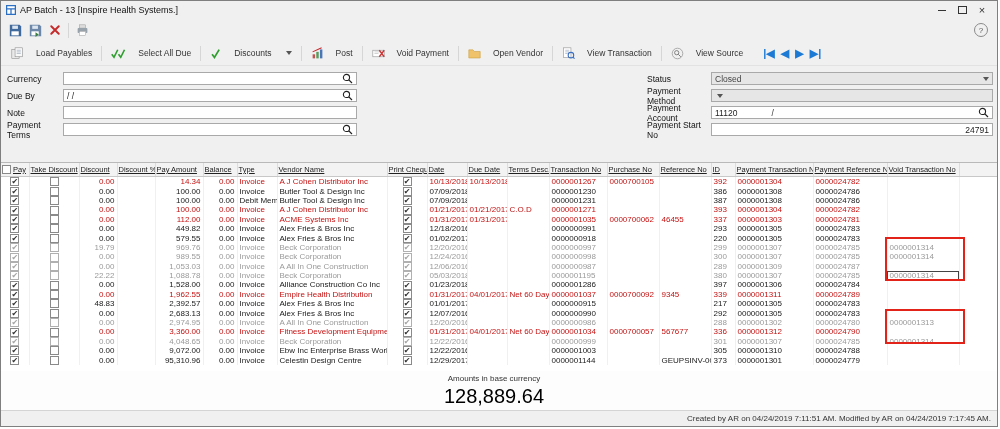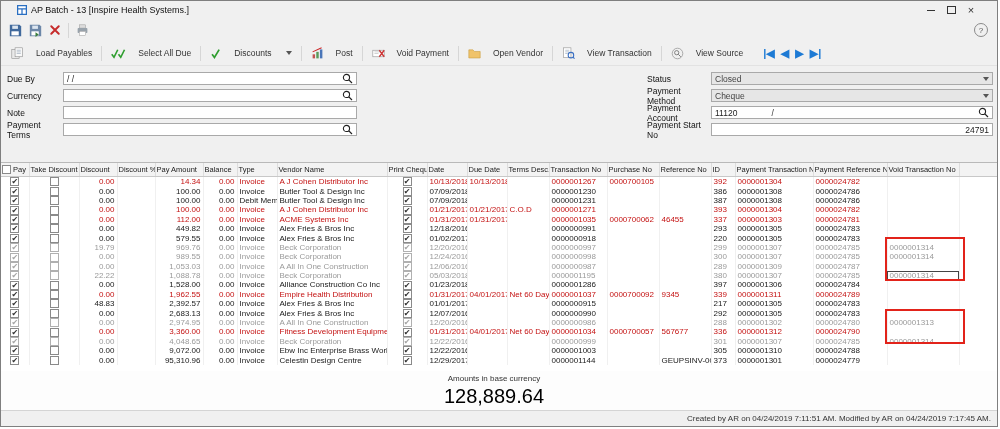--- a/index.html
+++ b/index.html
@@ -1,19 +1,19 @@
 <!DOCTYPE html>
 <html><head>
 <meta charset="utf-8">
 <style>
   html,body{margin:0;padding:0;background:#fff;}
   body{width:1000px;height:429px;overflow:hidden;font-family:"Liberation Sans",sans-serif;-webkit-font-smoothing:antialiased;}
   .window{position:relative;width:998px;height:427px;border:1px solid #7f7f7f;background:#f0f0f0;display:flex;flex-direction:column;box-sizing:border-box;}
   
-  .titlebar{height:18px;display:flex;align-items:center;padding:0 16px;font-size:9px;color:#111;flex:0 0 auto;}
+  .titlebar{height:18px;display:flex;align-items:center;padding:0 5px;font-size:9px;color:#111;flex:0 0 auto;}
   .titlebar .apptitle{margin-left:4px;}
   .winbtns{margin-left:auto;display:flex;align-items:center;}
   .winbtn{width:20px;height:14px;display:flex;align-items:center;justify-content:center;color:#333;}
   .min-shape{display:block;width:8px;height:1px;background:#333;}
   .max-shape{display:block;width:7px;height:6px;border:1px solid #333;}
   .winbtn.close{font-size:11px;line-height:10px;}
   
   .toolbar1{height:22px;display:flex;align-items:center;padding:0 4px;flex:0 0 auto;}
   .tbtn{width:20px;height:18px;display:flex;align-items:center;justify-content:center;}
   .sep{width:1px;height:15px;background:#d6d6d6;margin:0 3px;}
@@ -35,21 +35,21 @@
   .right .flabel{width:64px;}
   .ffield{flex:1;height:13px;background:#fff;border:1px solid #a9a9a9;display:flex;align-items:center;padding:0 3px;font-size:8.5px;color:#222;position:relative;box-sizing:border-box;}
   .ffield.gray{background:#e6e6e6;color:#444;gap:18px;}
   .fval{flex:1;overflow:hidden;white-space:nowrap;}
   .fval.right{text-align:right;}
   .fsearch{flex:0 0 auto;display:flex;align-items:center;margin-left:2px;}
   .slash{margin-left:34px;margin-right:auto;color:#333;}
   
   .gridwrap{position:relative;flex:1;background:#fff;border-top:1px solid #b9b9b9;overflow:hidden;}
   table.grid{border-collapse:collapse;table-layout:fixed;width:998px;}
-  table.grid th{height:13px;font-size:7.5px;font-weight:normal;text-align:left;background:#f3f3f3;border-right:1px solid #ddd;border-bottom:1px solid #c8c8c8;padding:0 1px;white-space:nowrap;overflow:hidden;color:#222;}
+  table.grid th{height:13px;font-size:7.5px;font-weight:normal;text-align:left;background:#f3f3f3;border-right:1px solid #ddd;border-bottom:1px solid #c8c8c8;padding:0 1px;white-space:nowrap;overflow:hidden;color:#222;text-decoration:underline;}
   table.grid td{height:9px;line-height:9px;font-size:8px;padding:0 2px;border-right:1px solid #f0f0f0;white-space:nowrap;overflow:hidden;color:#1a1a1a;box-sizing:border-box;}
   td.r{text-align:right;}
   td.c{text-align:center;}
   tr.red td{color:#c41212;}
   tr.gray td{color:#9a9a9a;}
   .cb{display:inline-block;width:9px;height:9px;border:1px solid #8a8a8a;background:#fff;font-size:8px;line-height:8px;text-align:center;color:#333;vertical-align:middle;box-sizing:border-box;}
   tr.gray .cb{border-color:#b0b0b0;color:#a5a5a5;}
   .selcell{outline:1px solid #444;outline-offset:-1px;}
   .anno{position:absolute;border:2px solid #e2231a;pointer-events:none;}
   #anno1{left:884px;top:74px;width:76px;height:40px;}
@@ -190,35 +190,35 @@
       <span>|◀</span>
       <span>◀</span>
       <span>▶</span>
       <span>▶|</span>
     </span>
   </div>
 
   <div class="formarea">
     <div class="formcol left">
       <div class="frow">
-        <span class="flabel">Due By</span>
+        <span class="flabel">Currency</span>
         <span class="ffield">
-          <span class="fval">/ /</span>
+          <span class="fval"></span>
           <span class="fsearch">
               <svg width="11" height="11" viewBox="0 0 16 16">
                 <circle cx="6.5" cy="6.5" r="4.5" fill="none" stroke="#222" stroke-width="1.6"></circle>
                 <path d="M10 10l4.5 4.5" stroke="#222" stroke-width="1.8"></path>
               </svg>
             </span>
         </span>
       </div>
       <div class="frow">
-        <span class="flabel">Currency</span>
+        <span class="flabel">Due By</span>
         <span class="ffield">
-          <span class="fval"></span>
+          <span class="fval">/ /</span>
           <span class="fsearch">
               <svg width="11" height="11" viewBox="0 0 16 16">
                 <circle cx="6.5" cy="6.5" r="4.5" fill="none" stroke="#222" stroke-width="1.6"></circle>
                 <path d="M10 10l4.5 4.5" stroke="#222" stroke-width="1.8"></path>
               </svg>
             </span>
         </span>
       </div>
       <div class="frow">
         <span class="flabel">Note</span>
@@ -243,21 +243,20 @@
       <div class="frow">
         <span class="flabel">Status</span>
         <span class="ffield gray">
           <span class="fval">Closed</span>
           <span class="caret"></span>
         </span>
       </div>
       <div class="frow">
         <span class="flabel">Payment Method</span>
         <span class="ffield gray">
-          <span class="fval">Cheque</span>
           <span class="caret"></span>
         </span>
       </div>
       <div class="frow">
         <span class="flabel">Payment Account</span>
         <span class="ffield">
           <span>11120</span>
           <span class="slash">/</span>
           <span class="fsearch">
               <svg width="11" height="11" viewBox="0 0 16 16">

